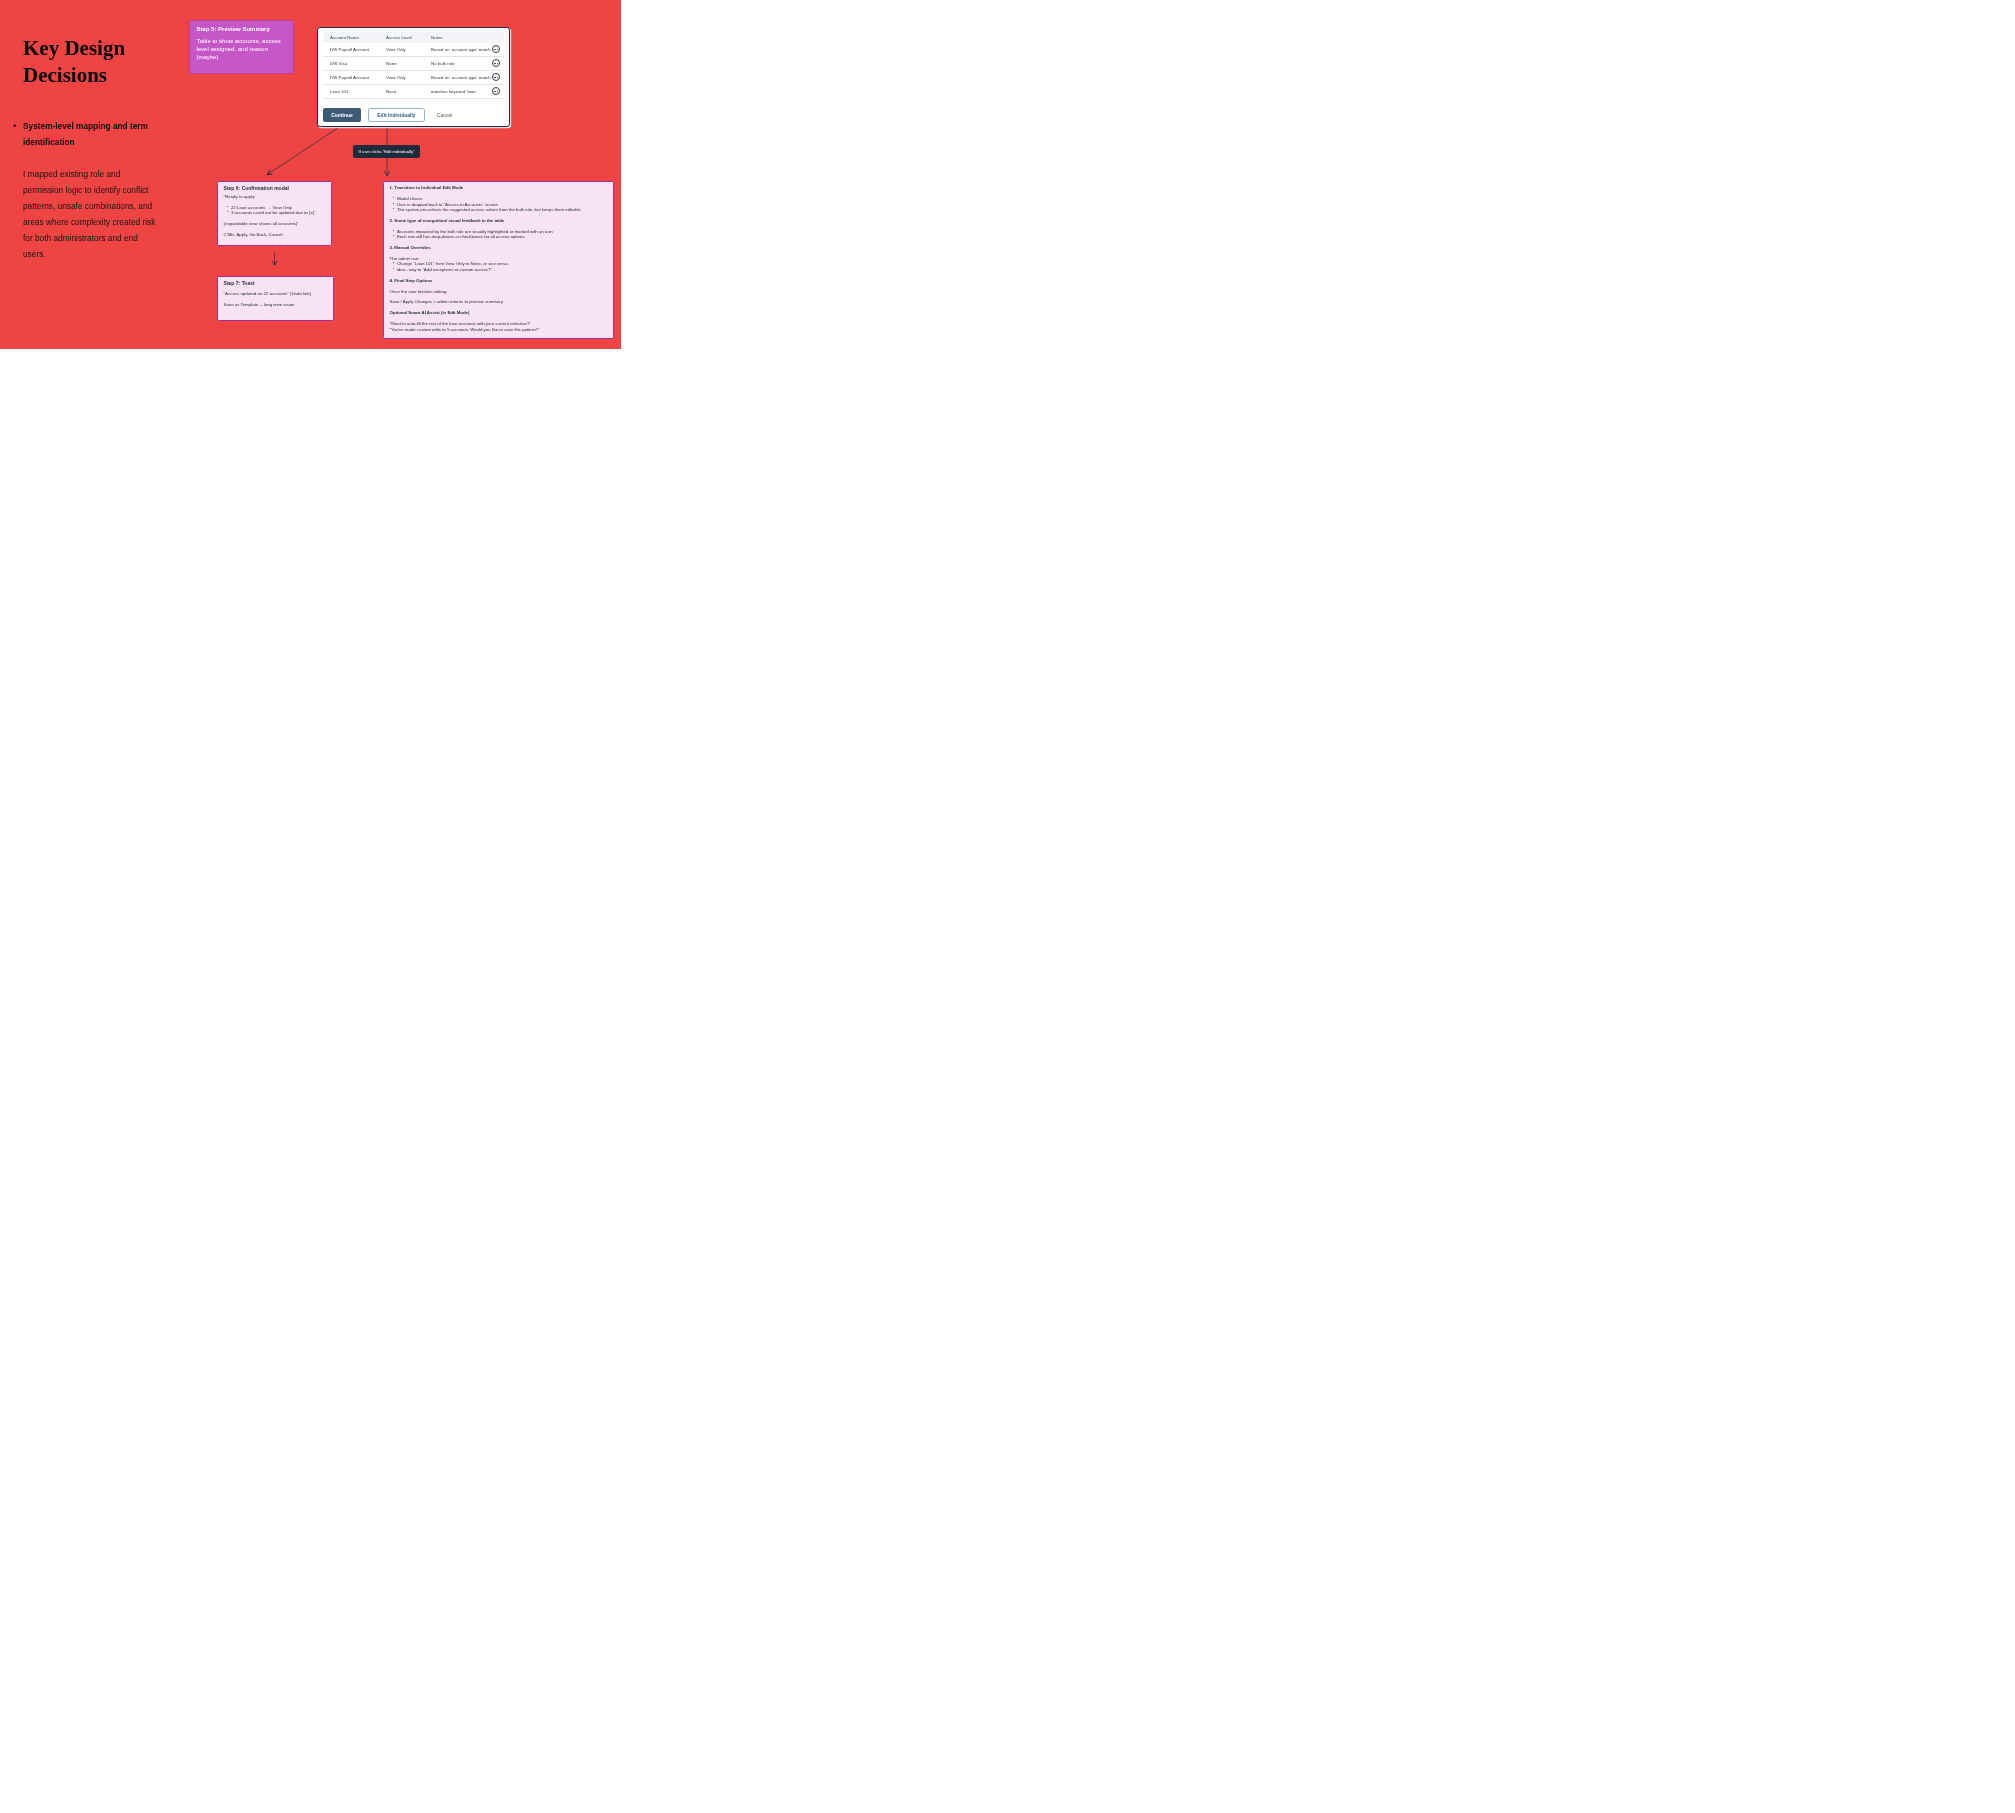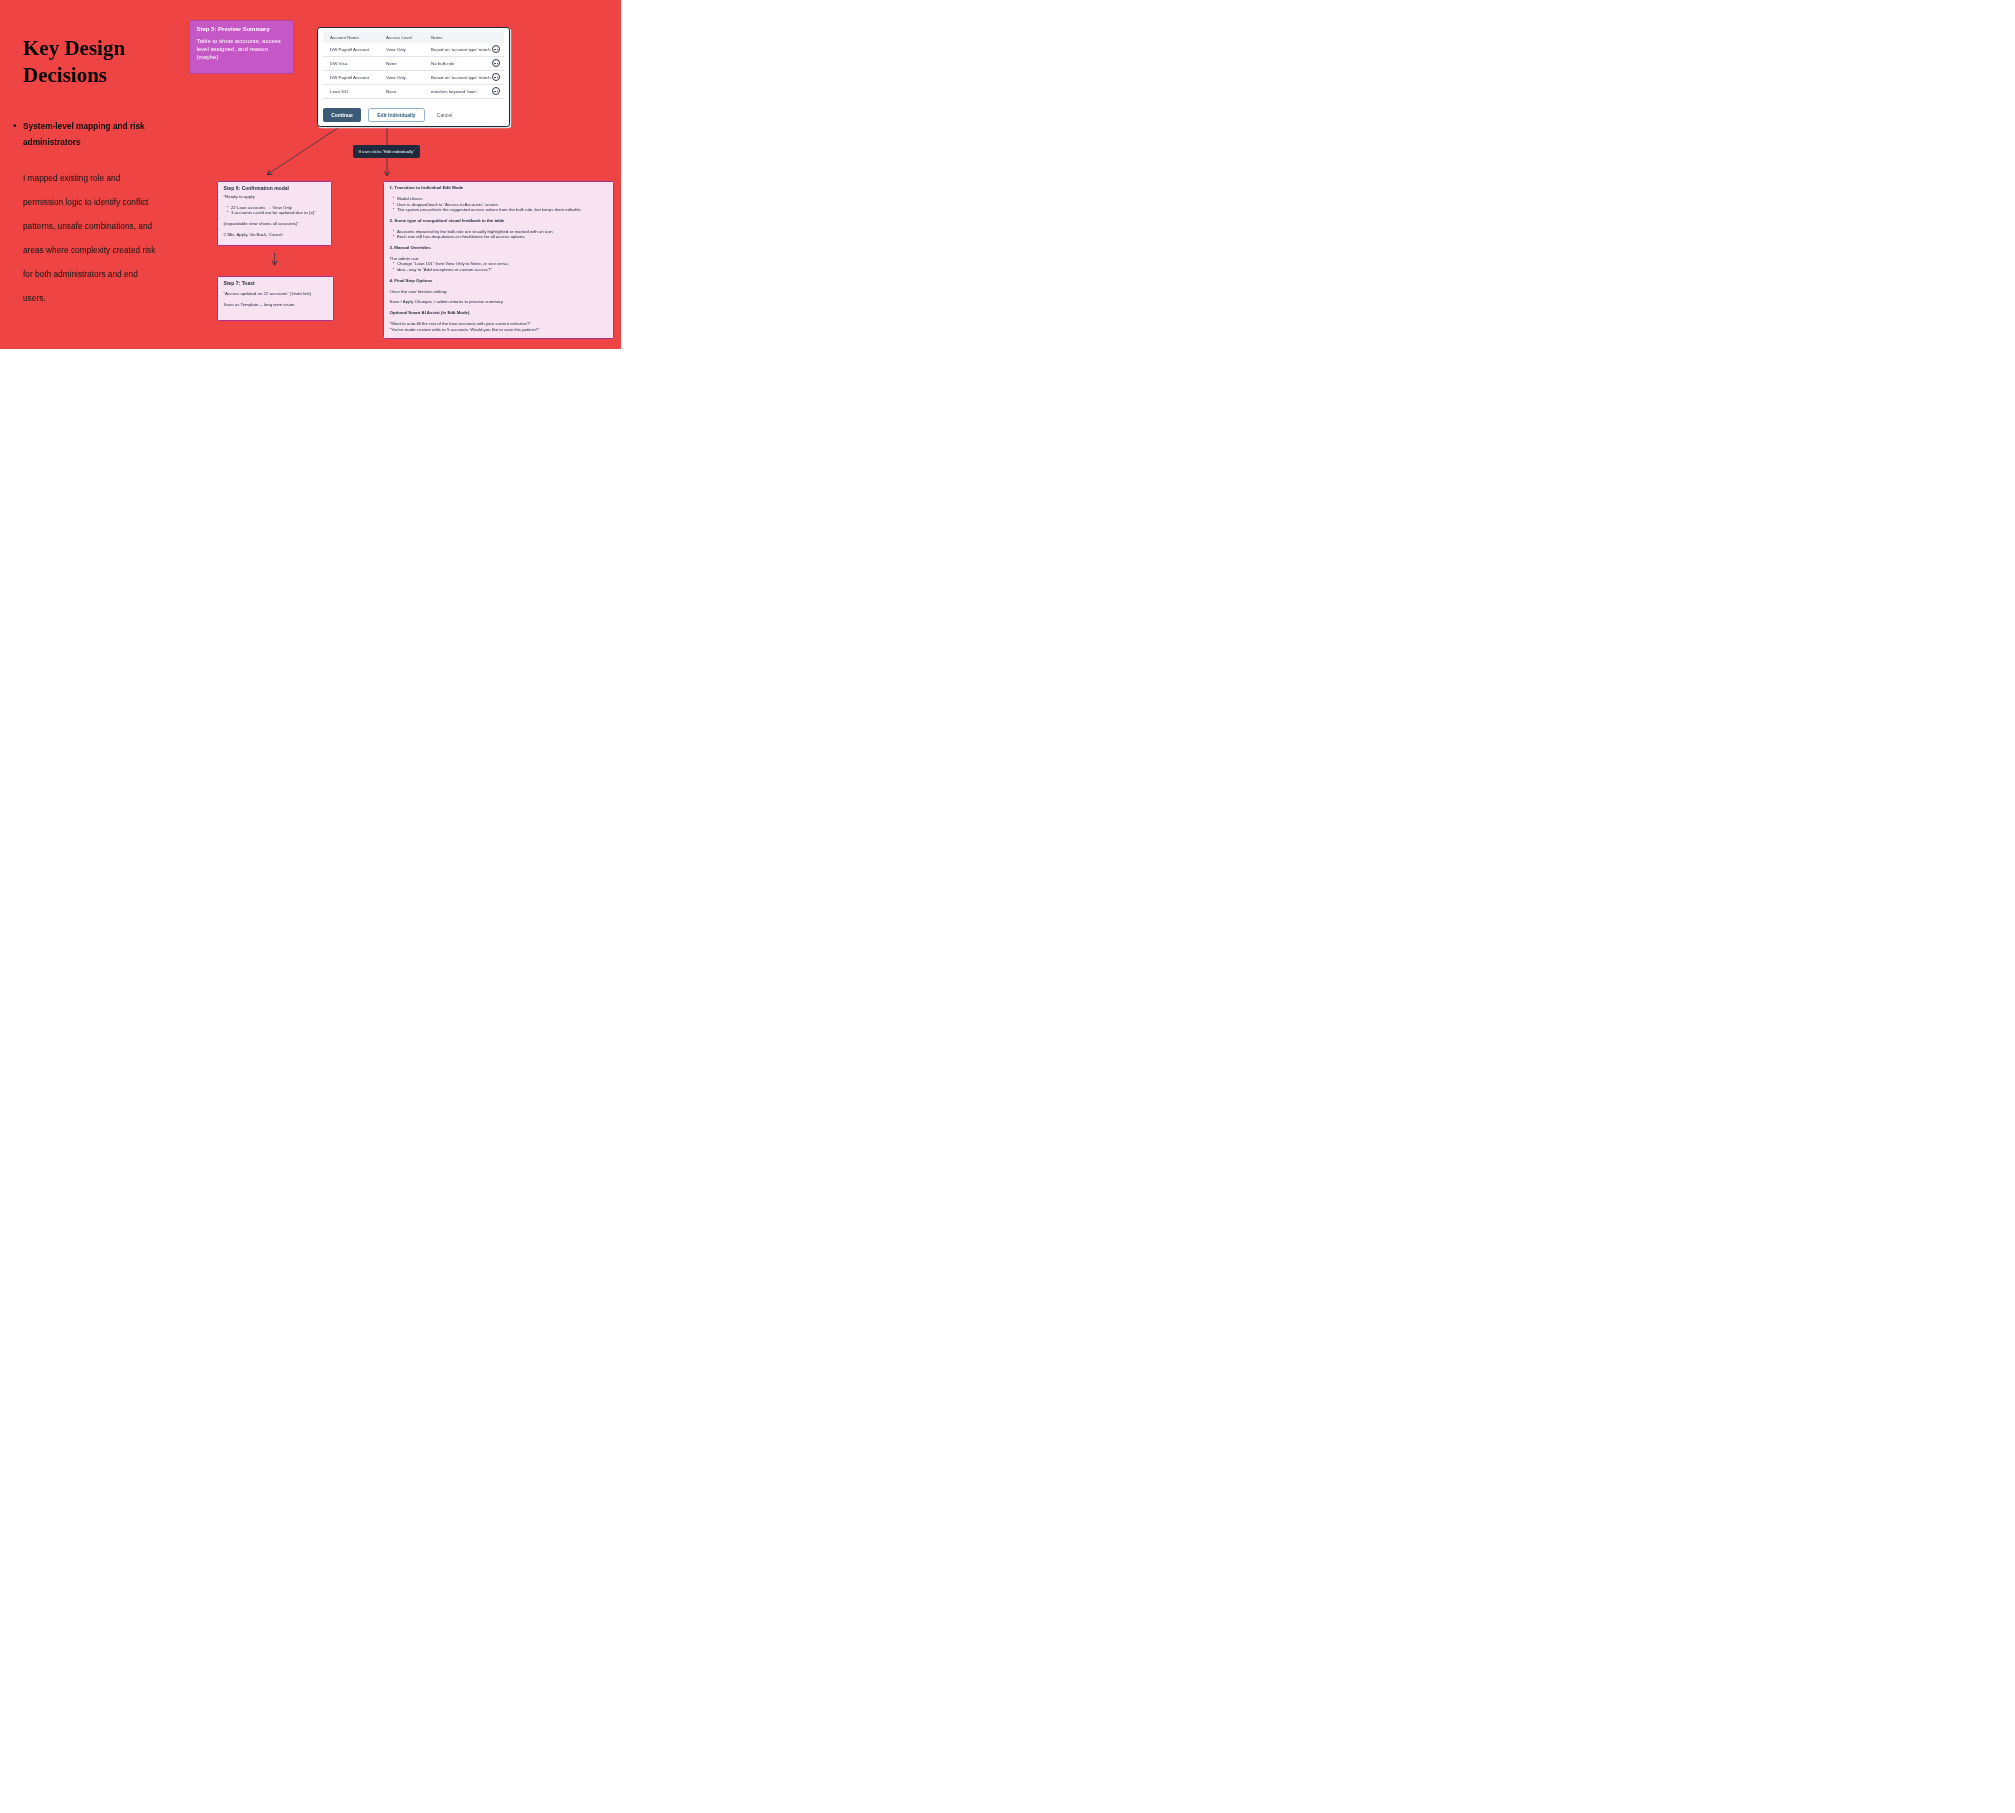--- a/index.html
+++ b/index.html
@@ -6,21 +6,21 @@
   body{font-family:"Liberation Sans",sans-serif;color:#1c2430;}
   .canvas{position:relative;width:621px;height:349px;background:#ef4444;overflow:hidden;}
 
   
   .title{position:absolute;left:23px;top:35px;width:129px;
          font-family:"Liberation Serif",serif;font-weight:600;font-size:21px;line-height:27px;color:#050505;}
   .key-bullet{position:absolute;left:23px;top:119px;width:129px;
               font-size:8.3px;font-weight:700;line-height:15.7px;color:#0c0c0c;}
   .key-bullet::before{content:"•";position:absolute;left:-9.7px;top:0;font-size:8.9px;font-weight:700;}
   .left-para{position:absolute;left:23px;top:166px;width:135px;
-             font-size:8.3px;font-weight:400;line-height:24px;color:#141414;}
+             font-size:8.3px;font-weight:400;line-height:16px;color:#141414;}
 
   
   .step5{position:absolute;left:189px;top:20px;width:105px;height:54px;box-sizing:border-box;
          background:#c657c6;border:0.8px solid #bc3f9e;border-radius:2px;padding:4.8px 6.4px;color:#ffffff;}
   .step5 .s5-title{font-size:6px;font-weight:700;line-height:7.7px;margin-bottom:3.6px;}
   .step5 .s5-body{font-size:6px;line-height:8px;}
 
   
   .modal{position:absolute;left:317px;top:26.6px;width:193px;height:100px;box-sizing:border-box;
          background:#ffffff;border:0.6px solid #1e2735;border-radius:3.2px;
@@ -75,21 +75,21 @@
   .rp-ul{list-style:none;margin:0;padding:0 0 0 7.3px;}
   .rp-ul li{position:relative;font-size:4.4px;line-height:5.6px;letter-spacing:-0.04px;white-space:nowrap;}
   .rp-ul li::before{content:"•";position:absolute;left:-4px;font-size:3.2px;}
 </style>
 </head>
 <body>
 
 <div class="canvas">
 
   <div class="title">Key Design Decisions</div>
-  <div class="key-bullet">System-level mapping and risk administrators</div>
+  <div class="key-bullet">System-level mapping and term identification</div>
   <div class="left-para">I mapped existing role and permission logic to identify conflict patterns, unsafe combinations, and areas where complexity created risk for both administrators and end users.</div>
 
   <div class="step5">
     <div class="s5-title">Step 5: Preview Summary</div>
     <div class="s5-body">Table to show accounts, access level assigned, and reason (maybe)</div>
   </div>
 
   <div class="modal">
     <div class="tbl-header">
       <span>Account Name</span>

